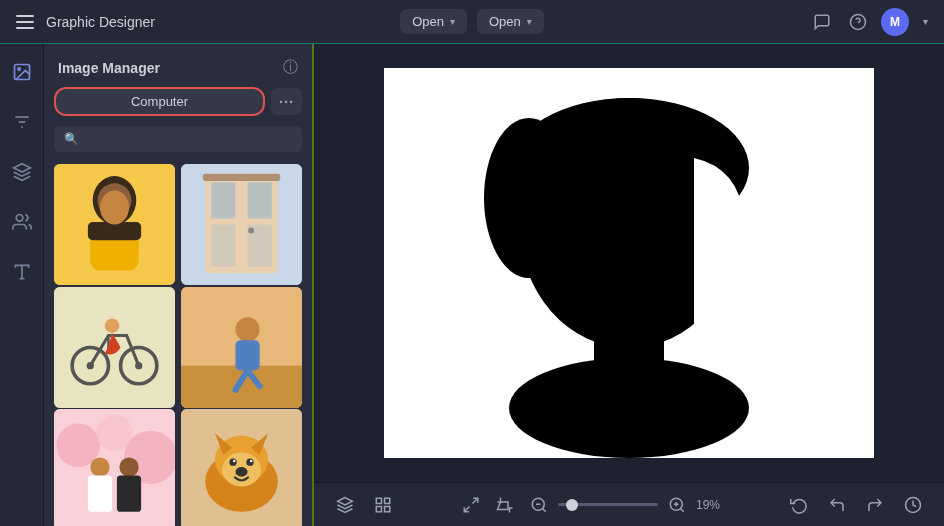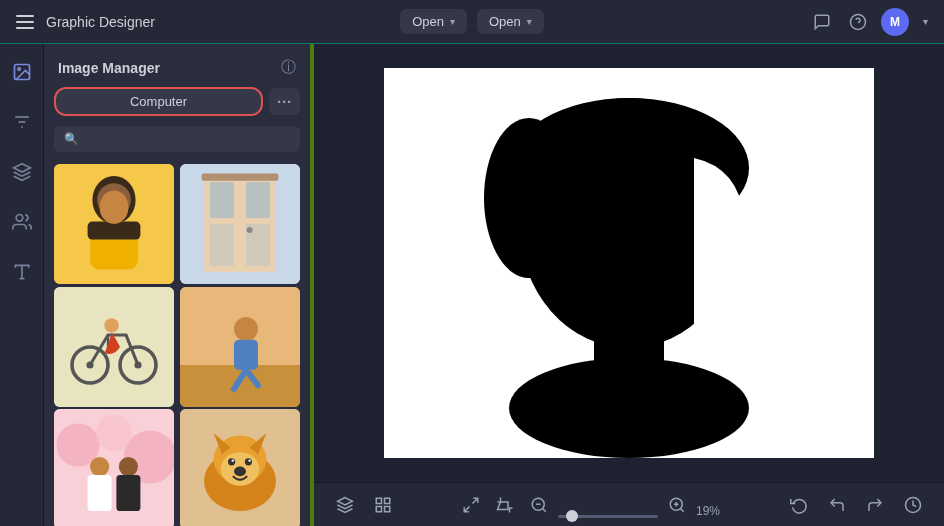--- a/index.html
+++ b/index.html
@@ -132,21 +132,21 @@
       justify-content: center;
       width: 32px;
       height: 32px;
     }
     .rail-icon.active { color: #7b8cde; }
 
     
     .image-panel {
       width: 270px;
       background: #2a2d3e;
-      border-right: 4px solid #4d7c0f;
+      border-right: 2px solid #4d7c0f;
       display: flex;
       flex-direction: column;
       flex-shrink: 0;
     }
     .panel-header {
       display: flex;
       align-items: center;
       justify-content: space-between;
       padding: 14px 14px 10px;
     }
@@ -263,21 +263,21 @@
       border-top: 1px solid #181a24;
       flex-shrink: 0;
     }
     .toolbar-left {
       display: flex;
       align-items: center;
       gap: 8px;
     }
     .toolbar-center {
       display: flex;
-      align-items: flex-end;
+      align-items: center;
       gap: 4px;
     }
     .toolbar-right {
       display: flex;
       align-items: center;
       gap: 8px;
     }
     .tool-icon-btn {
       background: none;
       border: none;

